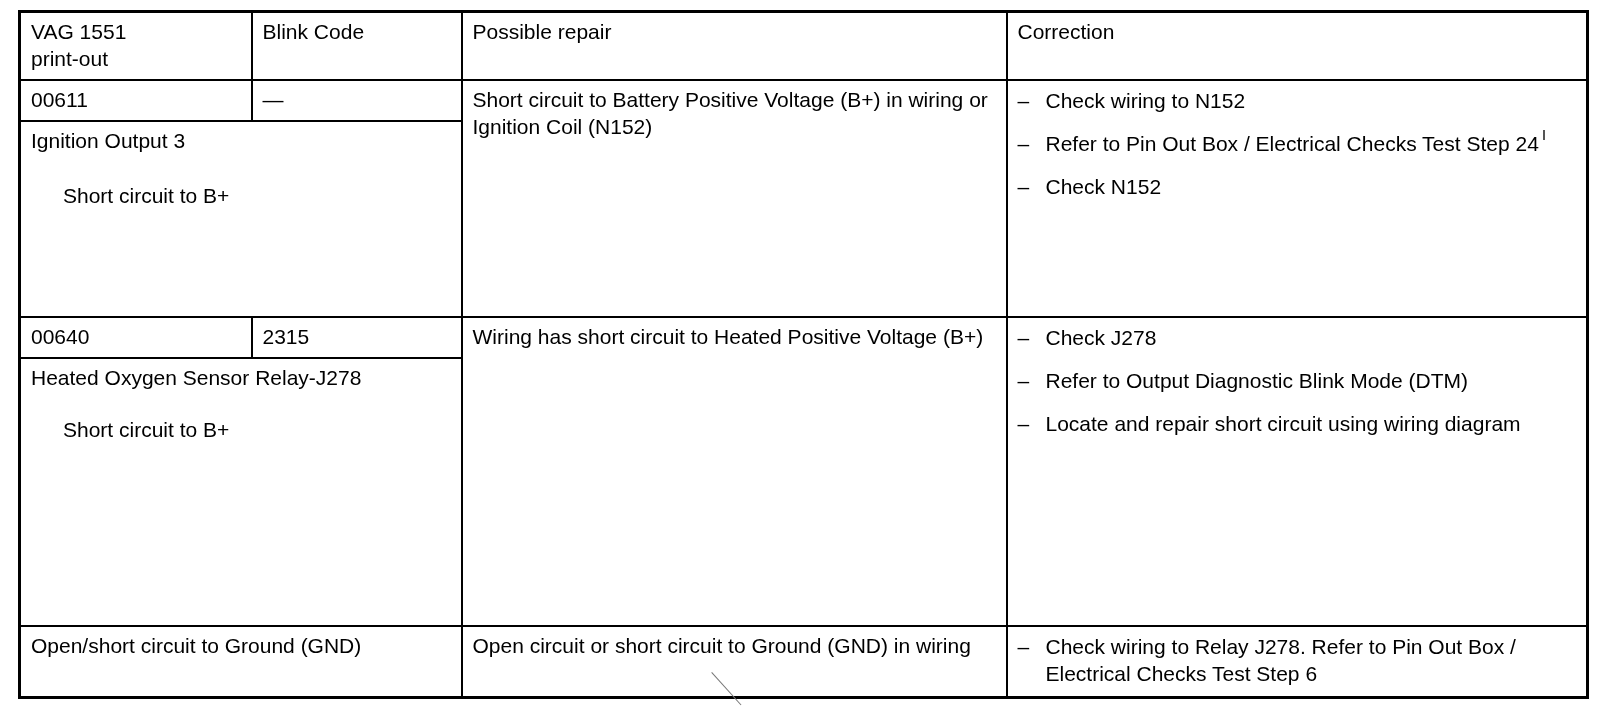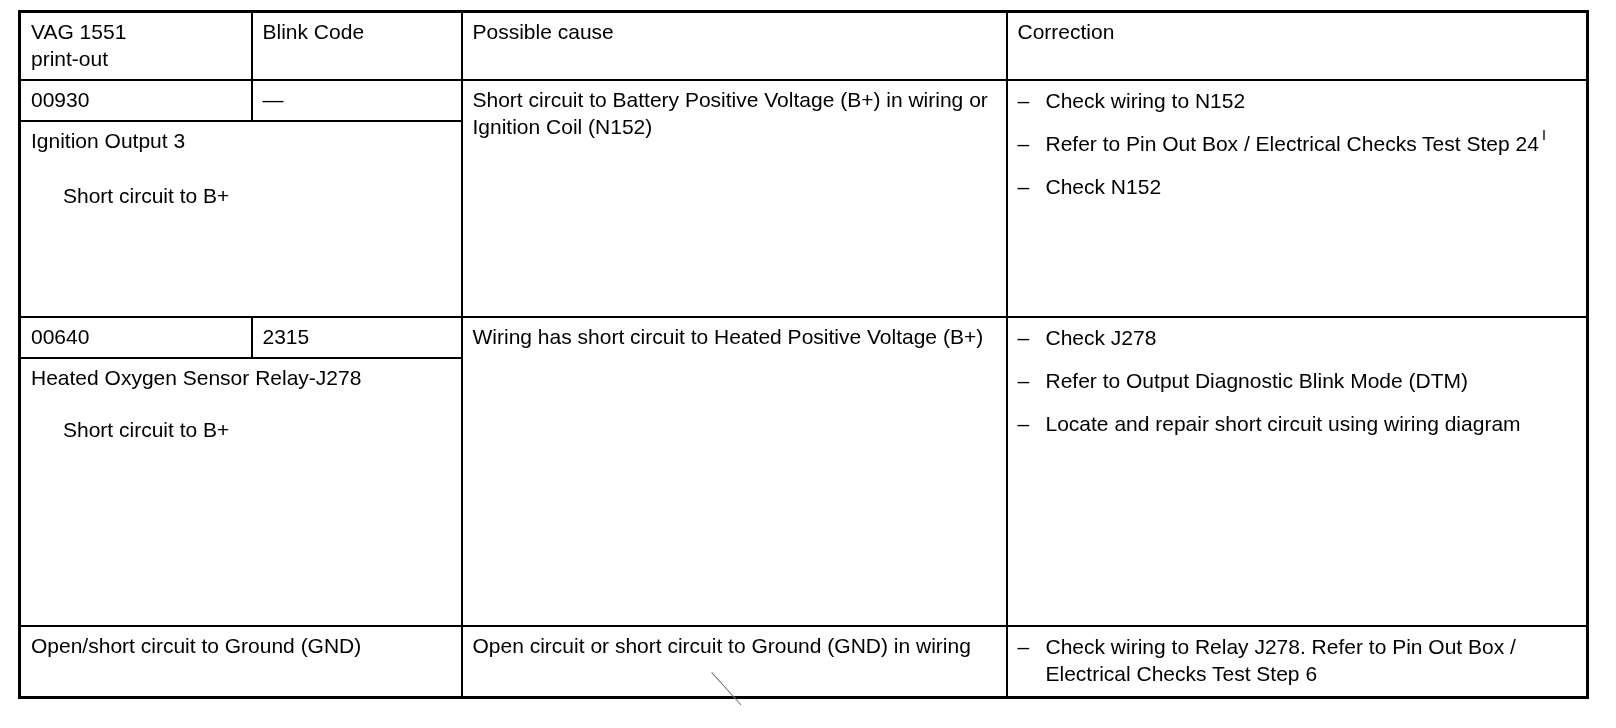--- a/index.html
+++ b/index.html
@@ -165,28 +165,28 @@
         <col class="c1">
           <col class="c2">
           <col class="c3">
           <col class="c4">
       </colgroup>
       <thead>
         <tr>
           <th class="th-center nowrap-pre">VAG 1551
 print-out</th>
           <th class="th-center">Blink Code</th>
-          <th class="th-left">Possible cause</th>
+          <th class="th-left">Possible repair</th>
           <th class="th-left">Correction</th>
         </tr>
       </thead>
       <tbody>
 
         <tr>
-          <td class="code-cell">00930</td>
+          <td class="code-cell">00611</td>
           <td class="dash-cell">—</td>
           <td class="cause-cell" rowspan="2">Short circuit to Battery Positive Voltage (B+) in wiring or Ignition Coil (N152)</td>
           <td class="corr-cell" rowspan="2">
             <ul class="corr-list">
               <li><span class="bullet-dash">–</span><span>Check wiring to N152</span></li>
               <li><span class="bullet-dash">–</span><span>Refer to Pin Out Box / Electrical Checks Test Step 24</span></li>
               <li><span class="bullet-dash">–</span><span>Check N152</span></li>
             </ul>
           </td>
         </tr>

